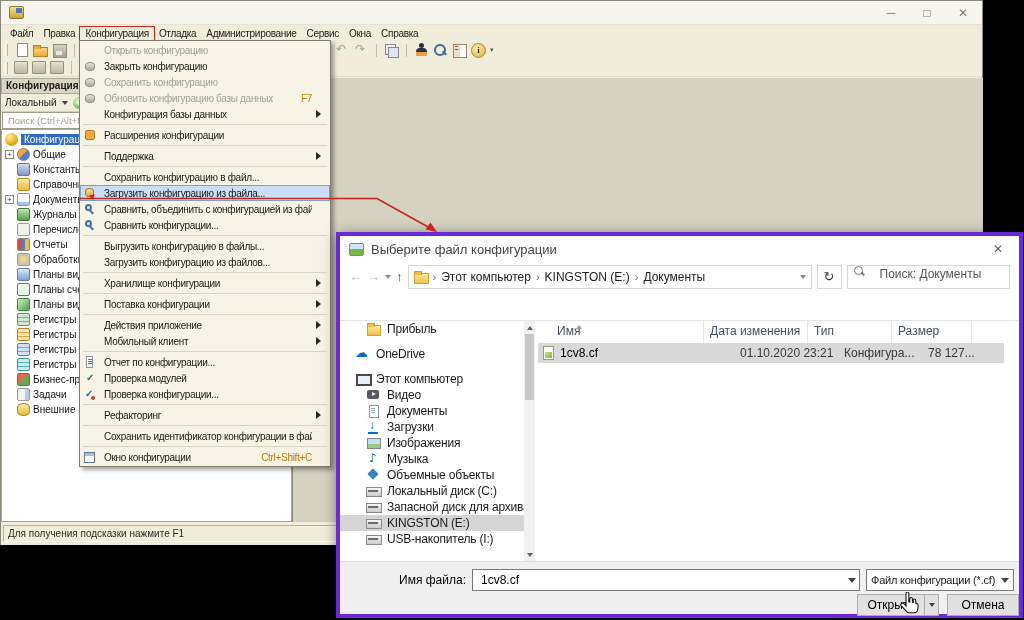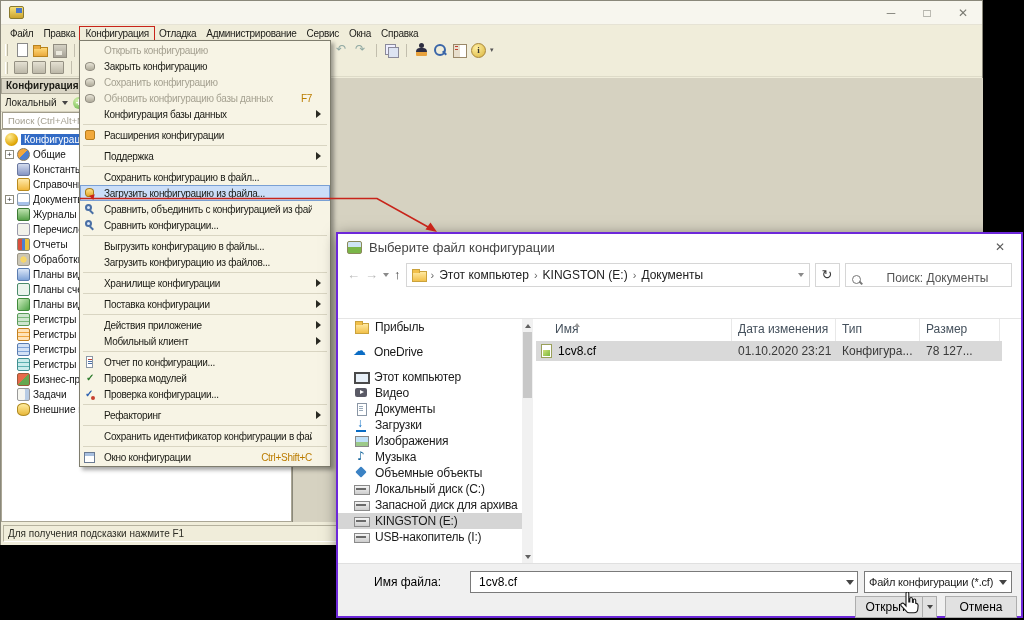--- a/index.html
+++ b/index.html
@@ -105,53 +105,53 @@
   .mi-compare-merge::after,.mi-compare::after{content:"";position:absolute;width:5px;height:2px;background:#4a6fa5;transform:rotate(45deg);right:4px;bottom:3px}
   .mi-report::before{content:"";inset:0 5px 1px 2px;background:#fff;border:1px solid #8a96a5}
   .mi-report::after{content:"";position:absolute;left:4px;top:3px;width:4px;height:1px;background:#c04030;box-shadow:0 2px 0 #4a6fa5,0 4px 0 #4a6fa5}
   .mi-check-modules::before{content:"✓";left:2px;top:-1px;color:#2a7a2a;font:bold 10px/13px "Liberation Sans",sans-serif}
   .mi-check-config::before{content:"✓";left:1px;top:-1px;color:#2a5fb0;font:bold 10px/13px "Liberation Sans",sans-serif}
   .mi-check-config::after{content:"";position:absolute;right:3px;bottom:1px;width:4px;height:4px;border-radius:50%;background:#c84030}
   .mi-language::before{content:"ab";inset:1px 2px 1px 0;background:#ececdf;border:1px solid #9a96a0;color:#b86a00;font:bold 6px/9px "Liberation Sans",sans-serif;text-align:center}
   .mi-config-window::before{content:"";inset:1px 3px 1px 0;background:#fff;border:1px solid #6a7a92;box-shadow:inset 0 3px 0 #a8c0e0}
 
   
-  #dialog{position:absolute;left:336px;top:232px;width:687px;height:386px;background:#fff;border:2px solid #6d28d9;box-shadow:2px 4px 14px rgba(0,0,0,.55);z-index:40;font-size:12px;color:#1a1a1a}
+  #dialog{position:absolute;left:336px;top:232px;width:687px;height:386px;background:#fff;border:4px solid #6d28d9;box-shadow:2px 4px 14px rgba(0,0,0,.55);z-index:40;font-size:12px;color:#1a1a1a}
   #dlg-title{position:absolute;left:0;top:0;right:0;height:26px;display:flex;align-items:center;padding:0 9px}
   .dlg-icon{width:15px;height:13px;background:linear-gradient(#cfe4f4 45%,#7ab648 45%);border:1px solid #8a8a5a;border-radius:2px;flex:0 0 15px}
   #dlg-title-text{margin-left:7px;font-size:13px;color:#444}
   #dlg-close{margin-left:auto;color:#5a5a5a;font-size:12px;width:24px;text-align:center}
   #dlg-address{position:absolute;left:0;top:27px;right:0;height:27px;display:flex;align-items:center;padding:0 9px;gap:5px}
   .nav-arrow{font-size:13px;line-height:13px}
   .dis{color:#b9b9b9}.ena{color:#3b3b3b}
   .tiny-caret{width:0;height:0;border:3px solid transparent;border-top:4px solid #8a8a8a;margin-top:3px}
   #crumbs{display:flex;align-items:center;height:24px;border:1px solid #d6d6d6;background:#fff;flex:0 0 404px;padding:0 5px;gap:3px;overflow:hidden}
   .crumb-sep{color:#666;font-size:11px;padding:0 2px}
   .crumb{white-space:nowrap;color:#222}
   #crumbs .spacer{flex:1}
   .bc-folder{width:14px;height:12px;position:relative;flex:0 0 14px}
   .bc-folder::before{content:"";position:absolute;left:0;top:2px;width:13px;height:9px;background:linear-gradient(#ffe9a0,#f2c04a);border:1px solid #caa23c}
   .bc-folder::after{content:"";position:absolute;left:0;top:0;width:6px;height:3px;background:#f2c04a;border:1px solid #caa23c;border-bottom:none}
   #btn-refresh{width:25px;height:24px;border:1px solid #d6d6d6;text-align:center;font-size:13px;color:#3b3b3b;line-height:22px}
-  #dlg-search{height:24px;border:1px solid #d6d6d6;flex:1;display:flex;align-items:flex-end;padding:0 6px;gap:22px}
+  #dlg-search{height:24px;border:1px solid #d6d6d6;flex:1;display:flex;align-items:flex-start;padding:0 6px;gap:13px}
   .mag{width:11px;height:11px;position:relative;flex:0 0 11px}
   .mag::before{content:"";position:absolute;left:0;top:0;width:7px;height:7px;border:1.5px solid #777;border-radius:50%}
   .mag::after{content:"";position:absolute;left:7px;top:7px;width:4px;height:1.5px;background:#777;transform:rotate(45deg)}
   #dlg-search input{border:none;outline:none;width:100%;font-size:12px;color:#555;font-family:"Liberation Sans",sans-serif}
   #dlg-search input::placeholder{color:#555}
   #dlg-toolbar{position:absolute;left:0;top:57px;right:0;height:26px;display:flex;align-items:center;padding:0 16px;gap:6px;color:#333}
   #dlg-toolbar .gap{width:46px}
   #dlg-tb-right{margin-left:auto;display:flex;align-items:center;gap:9px}
   .v-list{width:13px;height:11px;background:repeating-linear-gradient(#777 0 1px,transparent 1px 4px);border-left:3px solid #999}
   .v-pane{width:15px;height:12px;border:1px solid #2f7fd0;background:linear-gradient(90deg,#7fb3e8 45%,#fff 45%)}
   .v-help{width:15px;height:15px;border-radius:50%;background:#2f7fd0;color:#fff;font:bold 10px/15px "Liberation Sans",sans-serif;text-align:center}
   #dlg-sep{position:absolute;left:0;top:84px;right:0;border-top:1px solid #e5e5e5}
   #dlg-nav{position:absolute;left:0;top:85px;width:184px;bottom:53px;overflow:hidden}
   .nrow{height:16px;display:flex;align-items:center;gap:6px;white-space:nowrap;font-size:12px;letter-spacing:-.2px}
-  .nrow.lvl1{padding-left:15px}.nrow.lvl2{padding-left:16px}
+  .nrow.lvl1{padding-left:15px}.nrow.lvl2{padding-left:26px}
   .nrow.gap{margin-top:9px}
   .nsel{background:#d5d5d5}
   .ni{width:15px;height:14px;flex:0 0 15px;position:relative}
   .ni-folder::before{content:"";position:absolute;left:1px;top:3px;width:12px;height:9px;background:linear-gradient(#ffe9a0,#f2c04a);border:1px solid #caa23c}
   .ni-folder::after{content:"";position:absolute;left:1px;top:1px;width:6px;height:3px;background:#f2c04a;border:1px solid #caa23c;border-bottom:none}
   .ni-onedrive::before{content:"☁";position:absolute;left:0;top:-2px;color:#0a6cc4;font-size:13px}
   .ni-computer::before,.ni-desktop::before{content:"";position:absolute;left:1px;top:2px;width:12px;height:8px;border:2px solid #4a4a4a;background:#e8f0f8}
   .ni-computer::after,.ni-desktop::after{content:"";position:absolute;left:4px;bottom:0;width:7px;height:2px;background:#4a4a4a}
   .ni-video::before{content:"";position:absolute;left:1px;top:2px;width:12px;height:9px;background:#5a5a66;border-radius:2px}
   .ni-video::after{content:"";position:absolute;left:6px;top:4px;border:2.5px solid transparent;border-left:4px solid #fff}
@@ -166,31 +166,31 @@
   .ni-disk::after{content:"";position:absolute;left:2px;top:6px;width:10px;height:2px;background:#6a6a6a}
   #nav-scroll{position:absolute;left:184px;top:85px;width:11px;bottom:53px;background:#f1f1f1}
   .sb-arrow{position:absolute;left:0;width:11px;height:11px}
   .sb-arrow::before{content:"";position:absolute;left:2.5px;border:3px solid transparent}
   #sb-up{top:0}#sb-up::before{top:2px;border-bottom:4px solid #606060}
   #sb-down{bottom:0}#sb-down::before{top:3px;border-top:4px solid #606060}
   #sb-thumb{position:absolute;left:1px;top:13px;width:9px;height:66px;background:#c8c8c8}
   #dlg-list{position:absolute;left:196px;top:85px;right:0;bottom:53px;overflow:hidden}
   #list-header{display:flex;height:22px;color:#44505c;position:relative}
   .col{border-right:1px solid #e8e8e8;padding:3px 0 0 6px;white-space:nowrap;overflow:hidden}
-  .col0{width:198px;padding-left:21px}.col1{width:104px}.col2{width:84px}.col3{width:80px}
+  .col0{width:168px;padding-left:21px}.col1{width:104px}.col2{width:84px}.col3{width:80px}
   #sort-caret{position:absolute;left:40px;top:1px;width:0;height:0;border:3.5px solid transparent;border-bottom:4px solid #9a9a9a}
   .frow{display:flex;height:20px;align-items:center;background:#d9d9d9;width:466px;margin-left:2px}
   .fcell{white-space:nowrap;overflow:hidden;padding-left:6px;color:#3a3a3a}
   .fcell.c0{width:196px;display:flex;align-items:center;color:#000;padding-left:4px}
   .fcell.c1{width:104px}.fcell.c2{width:84px}.fcell.c3{width:78px}
   .fi-cf{width:13px;height:14px;position:relative;margin-right:5px;flex:0 0 13px}
   .fi-cf::before{content:"";position:absolute;inset:0 1px;background:#fff;border:1px solid #9aa05a}
   .fi-cf::after{content:"";position:absolute;left:3px;bottom:2px;width:7px;height:6px;background:linear-gradient(135deg,#cfe07a,#7ab83c)}
   #dlg-footer{position:absolute;left:0;bottom:0;right:0;height:53px;background:#f0f0f0;border-top:1px solid #e0e0e0}
-  #fname-label{position:absolute;left:36px;top:11px;width:90px;text-align:left;color:#000}
+  #fname-label{position:absolute;left:36px;top:11px;width:90px;text-align:right;color:#000}
   #fname-box{position:absolute;left:132px;top:7px;width:388px;height:22px;background:#fff;border:1px solid #7a7a7a;display:flex;align-items:center;padding:0 3px 0 6px}
   #fname-box input{border:none;outline:none;flex:1;font-size:12px;color:#000;font-family:"Liberation Sans",sans-serif}
   .combo-caret{width:0;height:0;border:4px solid transparent;border-top:5px solid #444;margin-top:4px}
   #ftype-box{position:absolute;left:526px;top:7px;width:148px;height:22px;background:#fff;border:1px solid #7a7a7a;display:flex;align-items:center;padding:0 4px;font-size:11px;letter-spacing:-.2px}
   #ftype-box .lbl{flex:1;white-space:nowrap;overflow:hidden}
   .btn{position:absolute;top:32px;height:22px;background:#e1e1e1;border:1px solid #adadad;font-size:12px;color:#000;display:flex;align-items:center;justify-content:center}
   #btn-open{left:517px;width:82px;padding:0}
   #btn-open .txt{flex:1;text-align:center}
   #btn-open .split{width:1px;height:20px;background:#adadad}
   #btn-open .dd{width:13px;display:flex;justify-content:center}

